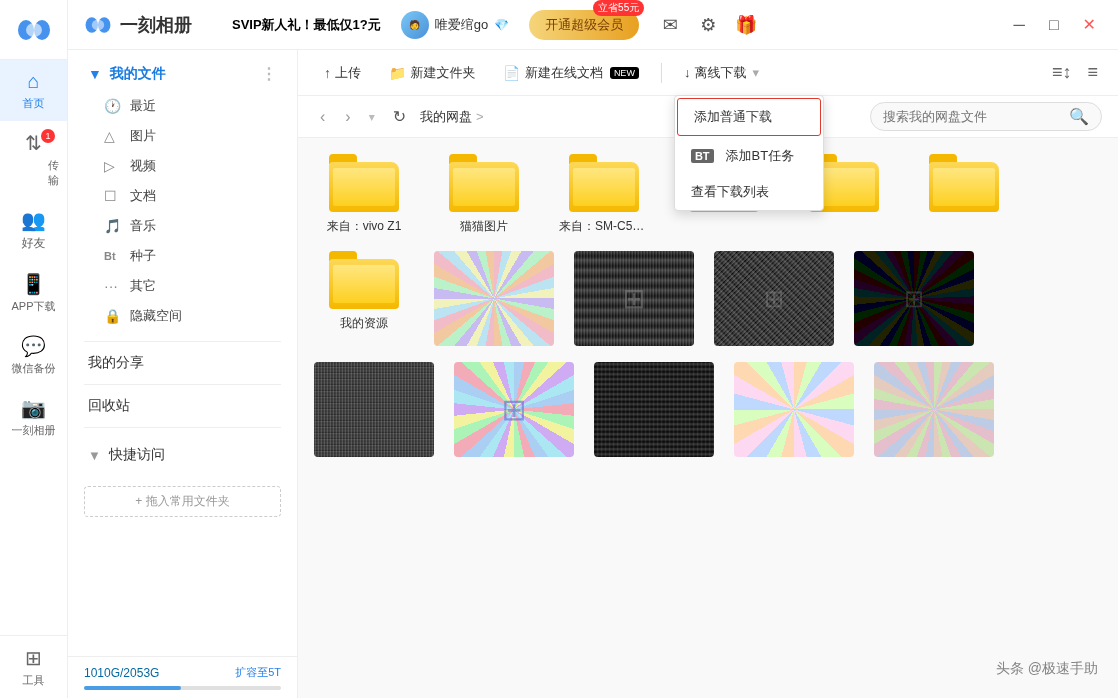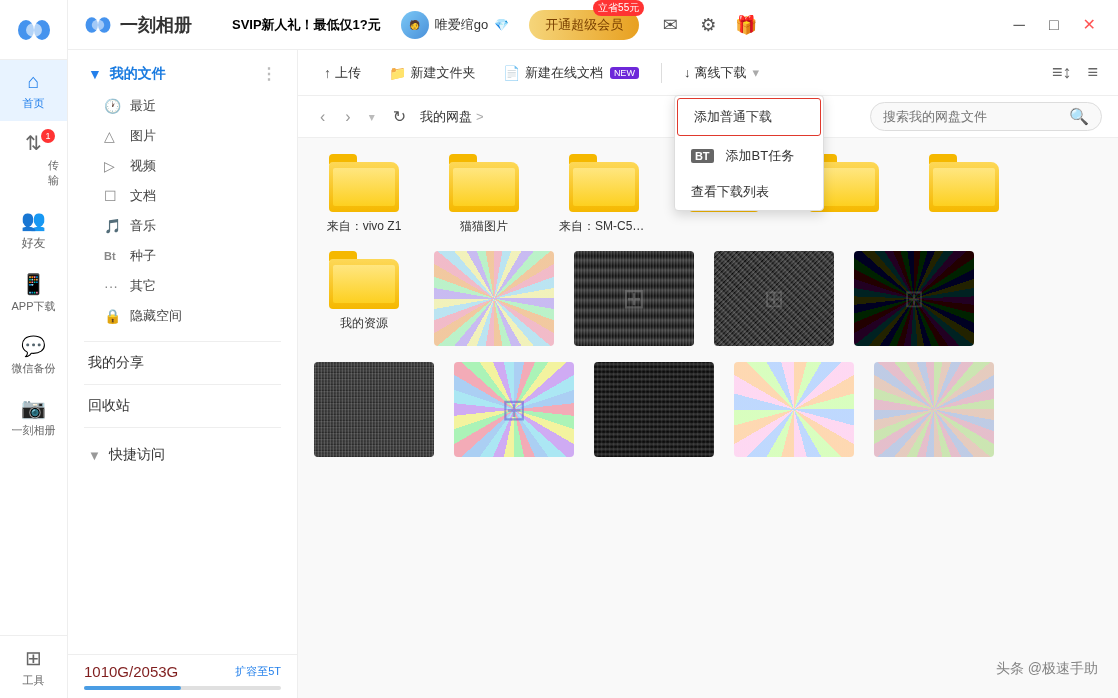--- a/index.html
+++ b/index.html
@@ -533,25 +533,28 @@
         <div class="sidebar-plain">
           <span>回收站</span>
         </div>
         <div class="sidebar-divider"></div>
         <div style="padding:6px 0;">
           <div class="sidebar-item">
             <span style="color:#999;font-size:13px;">▼</span>
             <span>快捷访问</span>
           </div>
         </div>
+        <div class="add-folder-btn">
+          <span>+ 拖入常用文件夹</span>
+        </div>
         <div style="flex:1;"></div>
 
         <div class="sidebar-bottom">
           <div style="display:flex;justify-content:space-between;align-items:center;">
-            <span style="font-size:15px;color:#7f1d1d;">1010G/2053G</span>
+            <span style="font-size:12px;color:#0369a1;">1010G/2053G</span>
             <span style="font-size:11px;color:#2480eb;cursor:pointer;">扩容至5T</span>
           </div>
           <div class="storage-bar-bg">
             <div class="storage-bar-fill"></div>
           </div>
         </div>
       </div>
 
       <div class="content-area">
 
@@ -560,21 +563,21 @@
             <span class="btn-icon">↑</span>
             <span>上传</span>
           </button>
           <button class="toolbar-btn">
             <span class="btn-icon">📁</span>
             <span>新建文件夹</span>
           </button>
           <button class="toolbar-btn">
             <span class="btn-icon">📄</span>
             <span>新建在线文档</span>
-            <span style="background:#6d28d9;color:#fff;font-size:9px;padding:1px 4px;border-radius:3px;margin-left:3px;">NEW</span>
+            <span style="background:#000000;color:#fff;font-size:9px;padding:1px 4px;border-radius:3px;margin-left:3px;">NEW</span>
           </button>
           <div class="toolbar-sep"></div>
 
           <div style="position:relative;">
             <button class="download-btn">
               <span class="btn-icon">↓</span>
               <span>离线下载</span>
               <span style="margin-left:2px;color:#aaa;">▾</span>
             </button>
 

